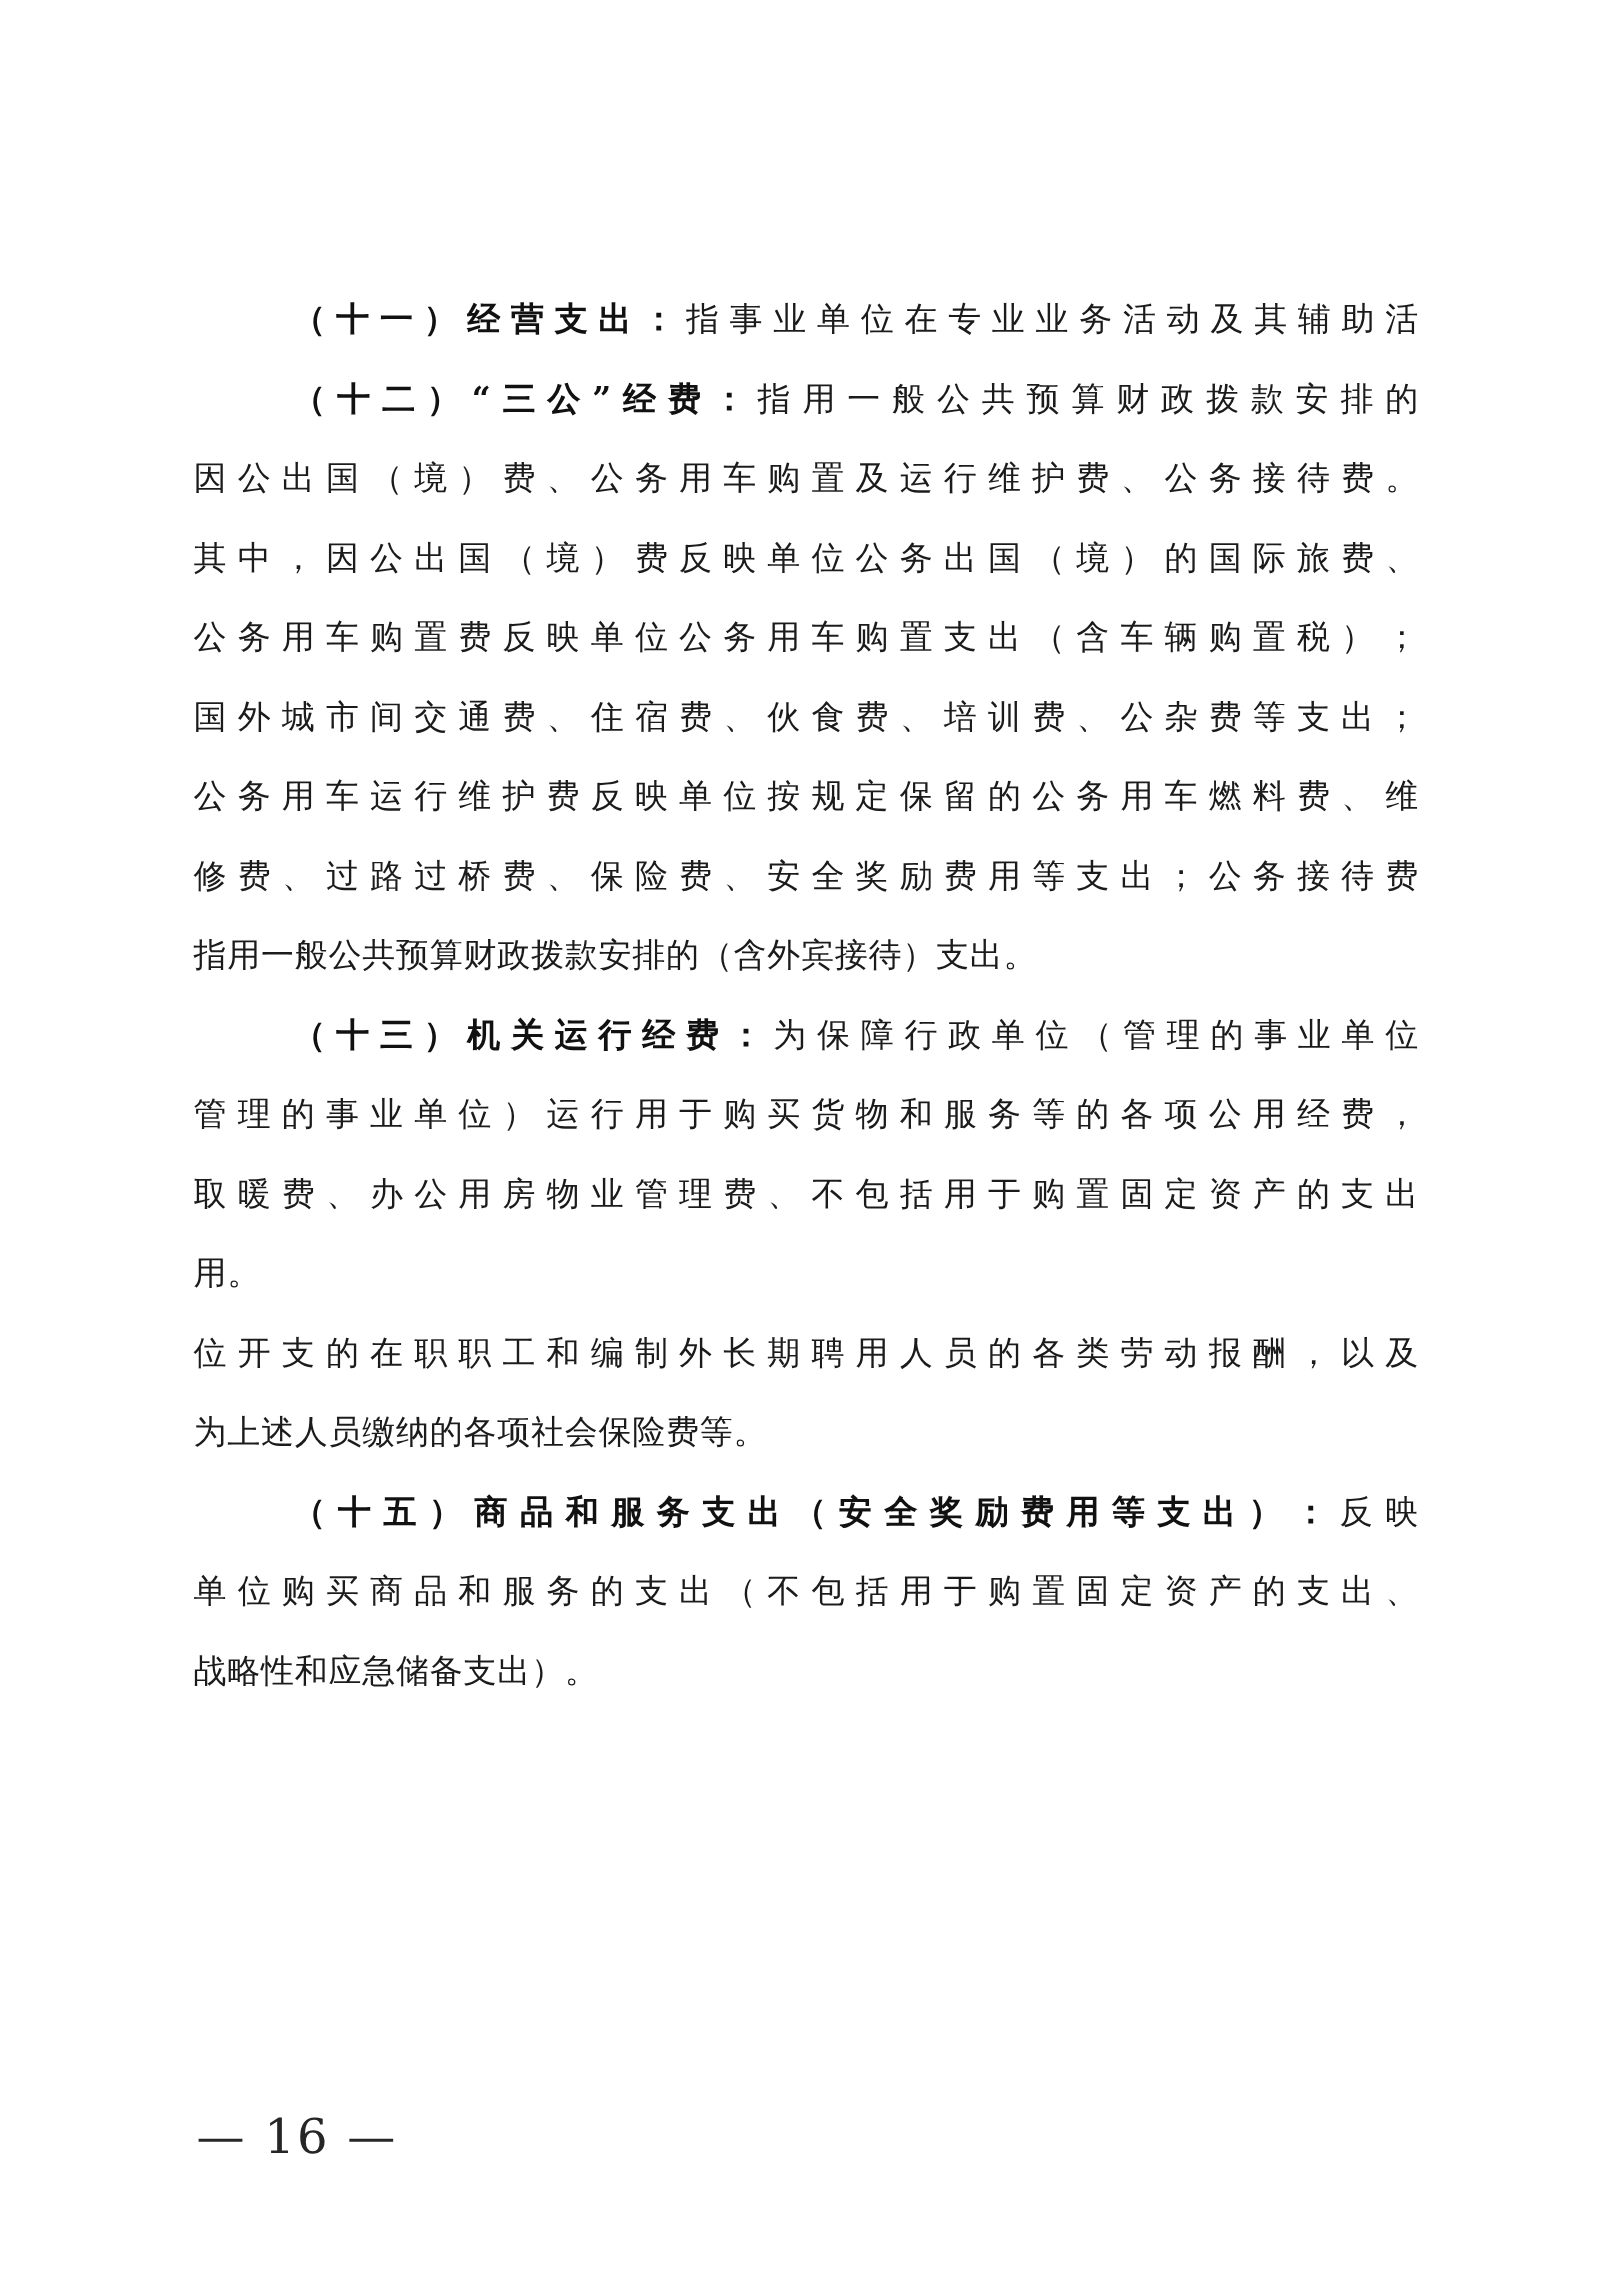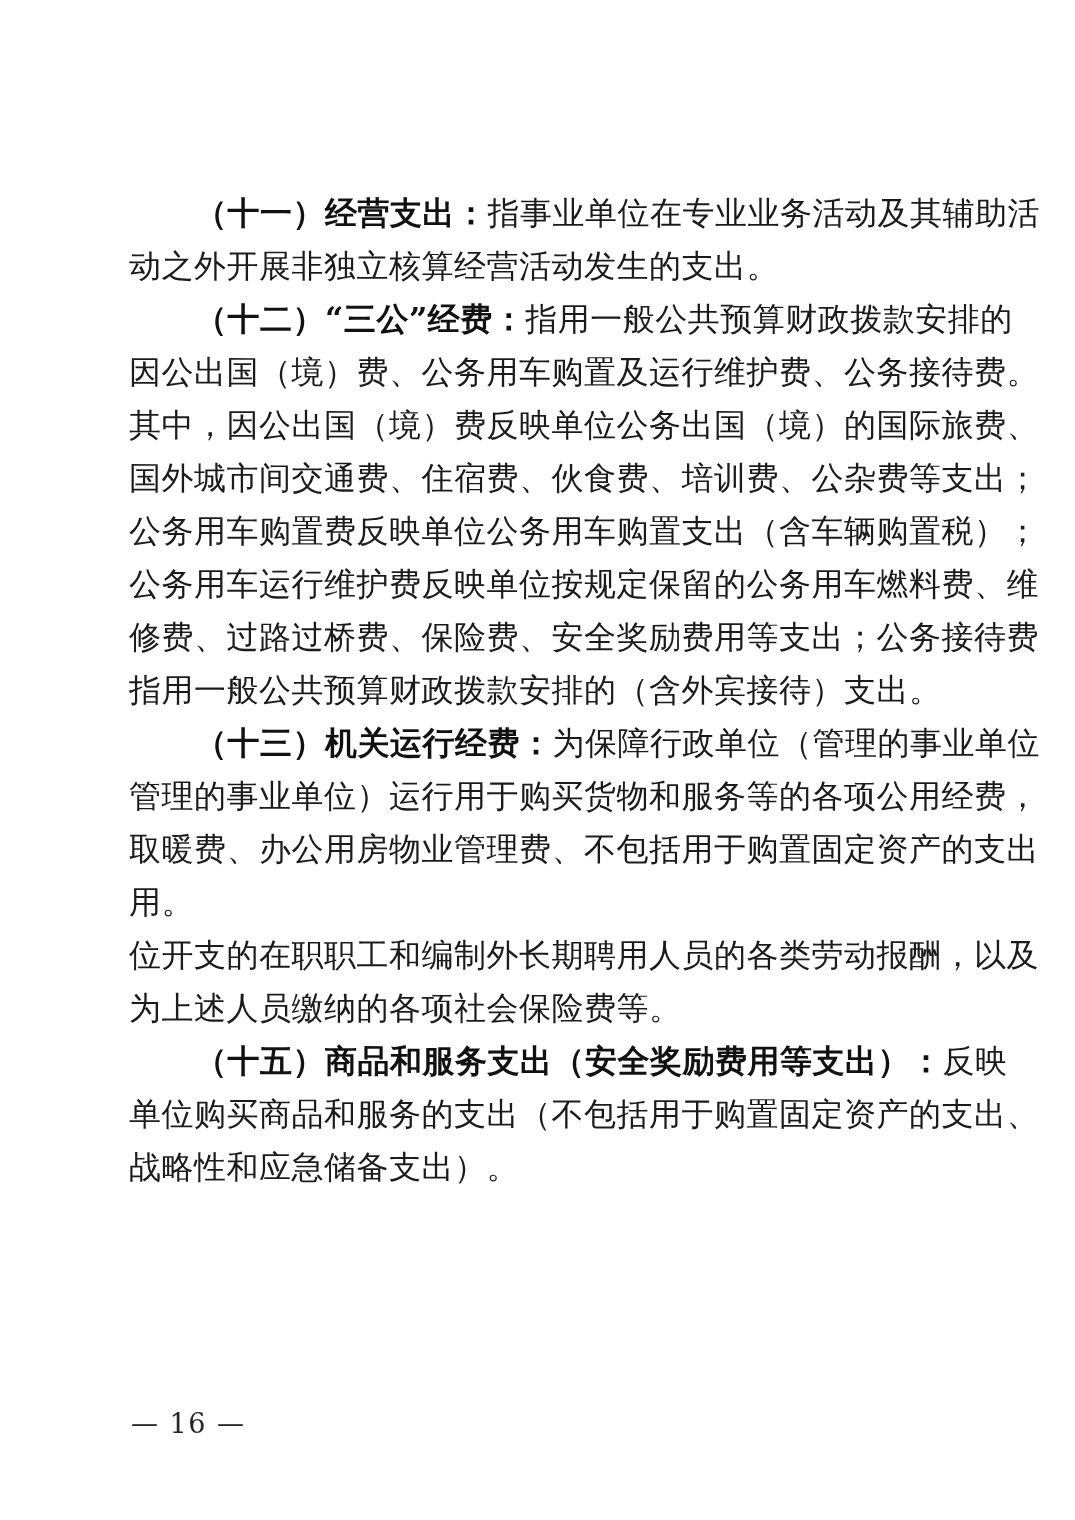--- a/index.html
+++ b/index.html
@@ -14,21 +14,21 @@
     font-family: "DejaVu Serif", "Liberation Serif", serif;
     overflow: hidden;
   }
   .text-col {
     position: absolute;
     left: 129px;
     top: 187px;
     width: 817px;
   }
   .line {
-    font-size: 32px;
+    font-size: 22px;
     height: 53px;
     line-height: 53px;
     color: #1b1b1b;
     white-space: nowrap;
     letter-spacing: 0.5px;
     text-align: justify;
     text-justify: inter-character;
     text-align-last: justify;
   }
   .line.first {
@@ -38,39 +38,38 @@
     text-align-last: left;
   }
   .b {
     font-weight: bold;
     color: #111111;
   }
   .footer {
     position: absolute;
     left: 131px;
     top: 1406px;
-    font-size: 27px;
+    font-size: 32px;
     line-height: 36px;
     color: #262626;
     letter-spacing: 1.5px;
   }
 </style>
 </head>
 <body>
 
 <div class="text-col">
 
   <div class="line first"><span class="b">（十一）经营支出：</span><span>指事业单位在专业业务活动及其辅助活</span></div>
-  <div class="line last"><span>动之外开展非独立核算经营活动发生的支出。</span></div>
 
   <div class="line first"><span class="b">（十二）“三公”经费：</span><span>指用一般公共预算财政拨款安排的</span></div>
   <div class="line"><span>因公出国（境）费、公务用车购置及运行维护费、公务接待费。</span></div>
   <div class="line"><span>其中，因公出国（境）费反映单位公务出国（境）的国际旅费、</span></div>
+  <div class="line"><span>公务用车购置费反映单位公务用车购置支出（含车辆购置税）；</span></div>
   <div class="line"><span>国外城市间交通费、住宿费、伙食费、培训费、公杂费等支出；</span></div>
-  <div class="line"><span>公务用车购置费反映单位公务用车购置支出（含车辆购置税）；</span></div>
   <div class="line"><span>公务用车运行维护费反映单位按规定保留的公务用车燃料费、维</span></div>
   <div class="line"><span>修费、过路过桥费、保险费、安全奖励费用等支出；公务接待费</span></div>
   <div class="line last"><span>指用一般公共预算财政拨款安排的（含外宾接待）支出。</span></div>
 
   <div class="line first"><span class="b">（十三）机关运行经费：</span><span>为保障行政单位（管理的事业单位</span></div>
   <div class="line"><span>管理的事业单位）运行用于购买货物和服务等的各项公用经费，</span></div>
   <div class="line"><span>取暖费、办公用房物业管理费、不包括用于购置固定资产的支出</span></div>
   <div class="line last"><span>用。</span></div>
 
   <div class="line"><span>位开支的在职职工和编制外长期聘用人员的各类劳动报酬，以及</span></div>

